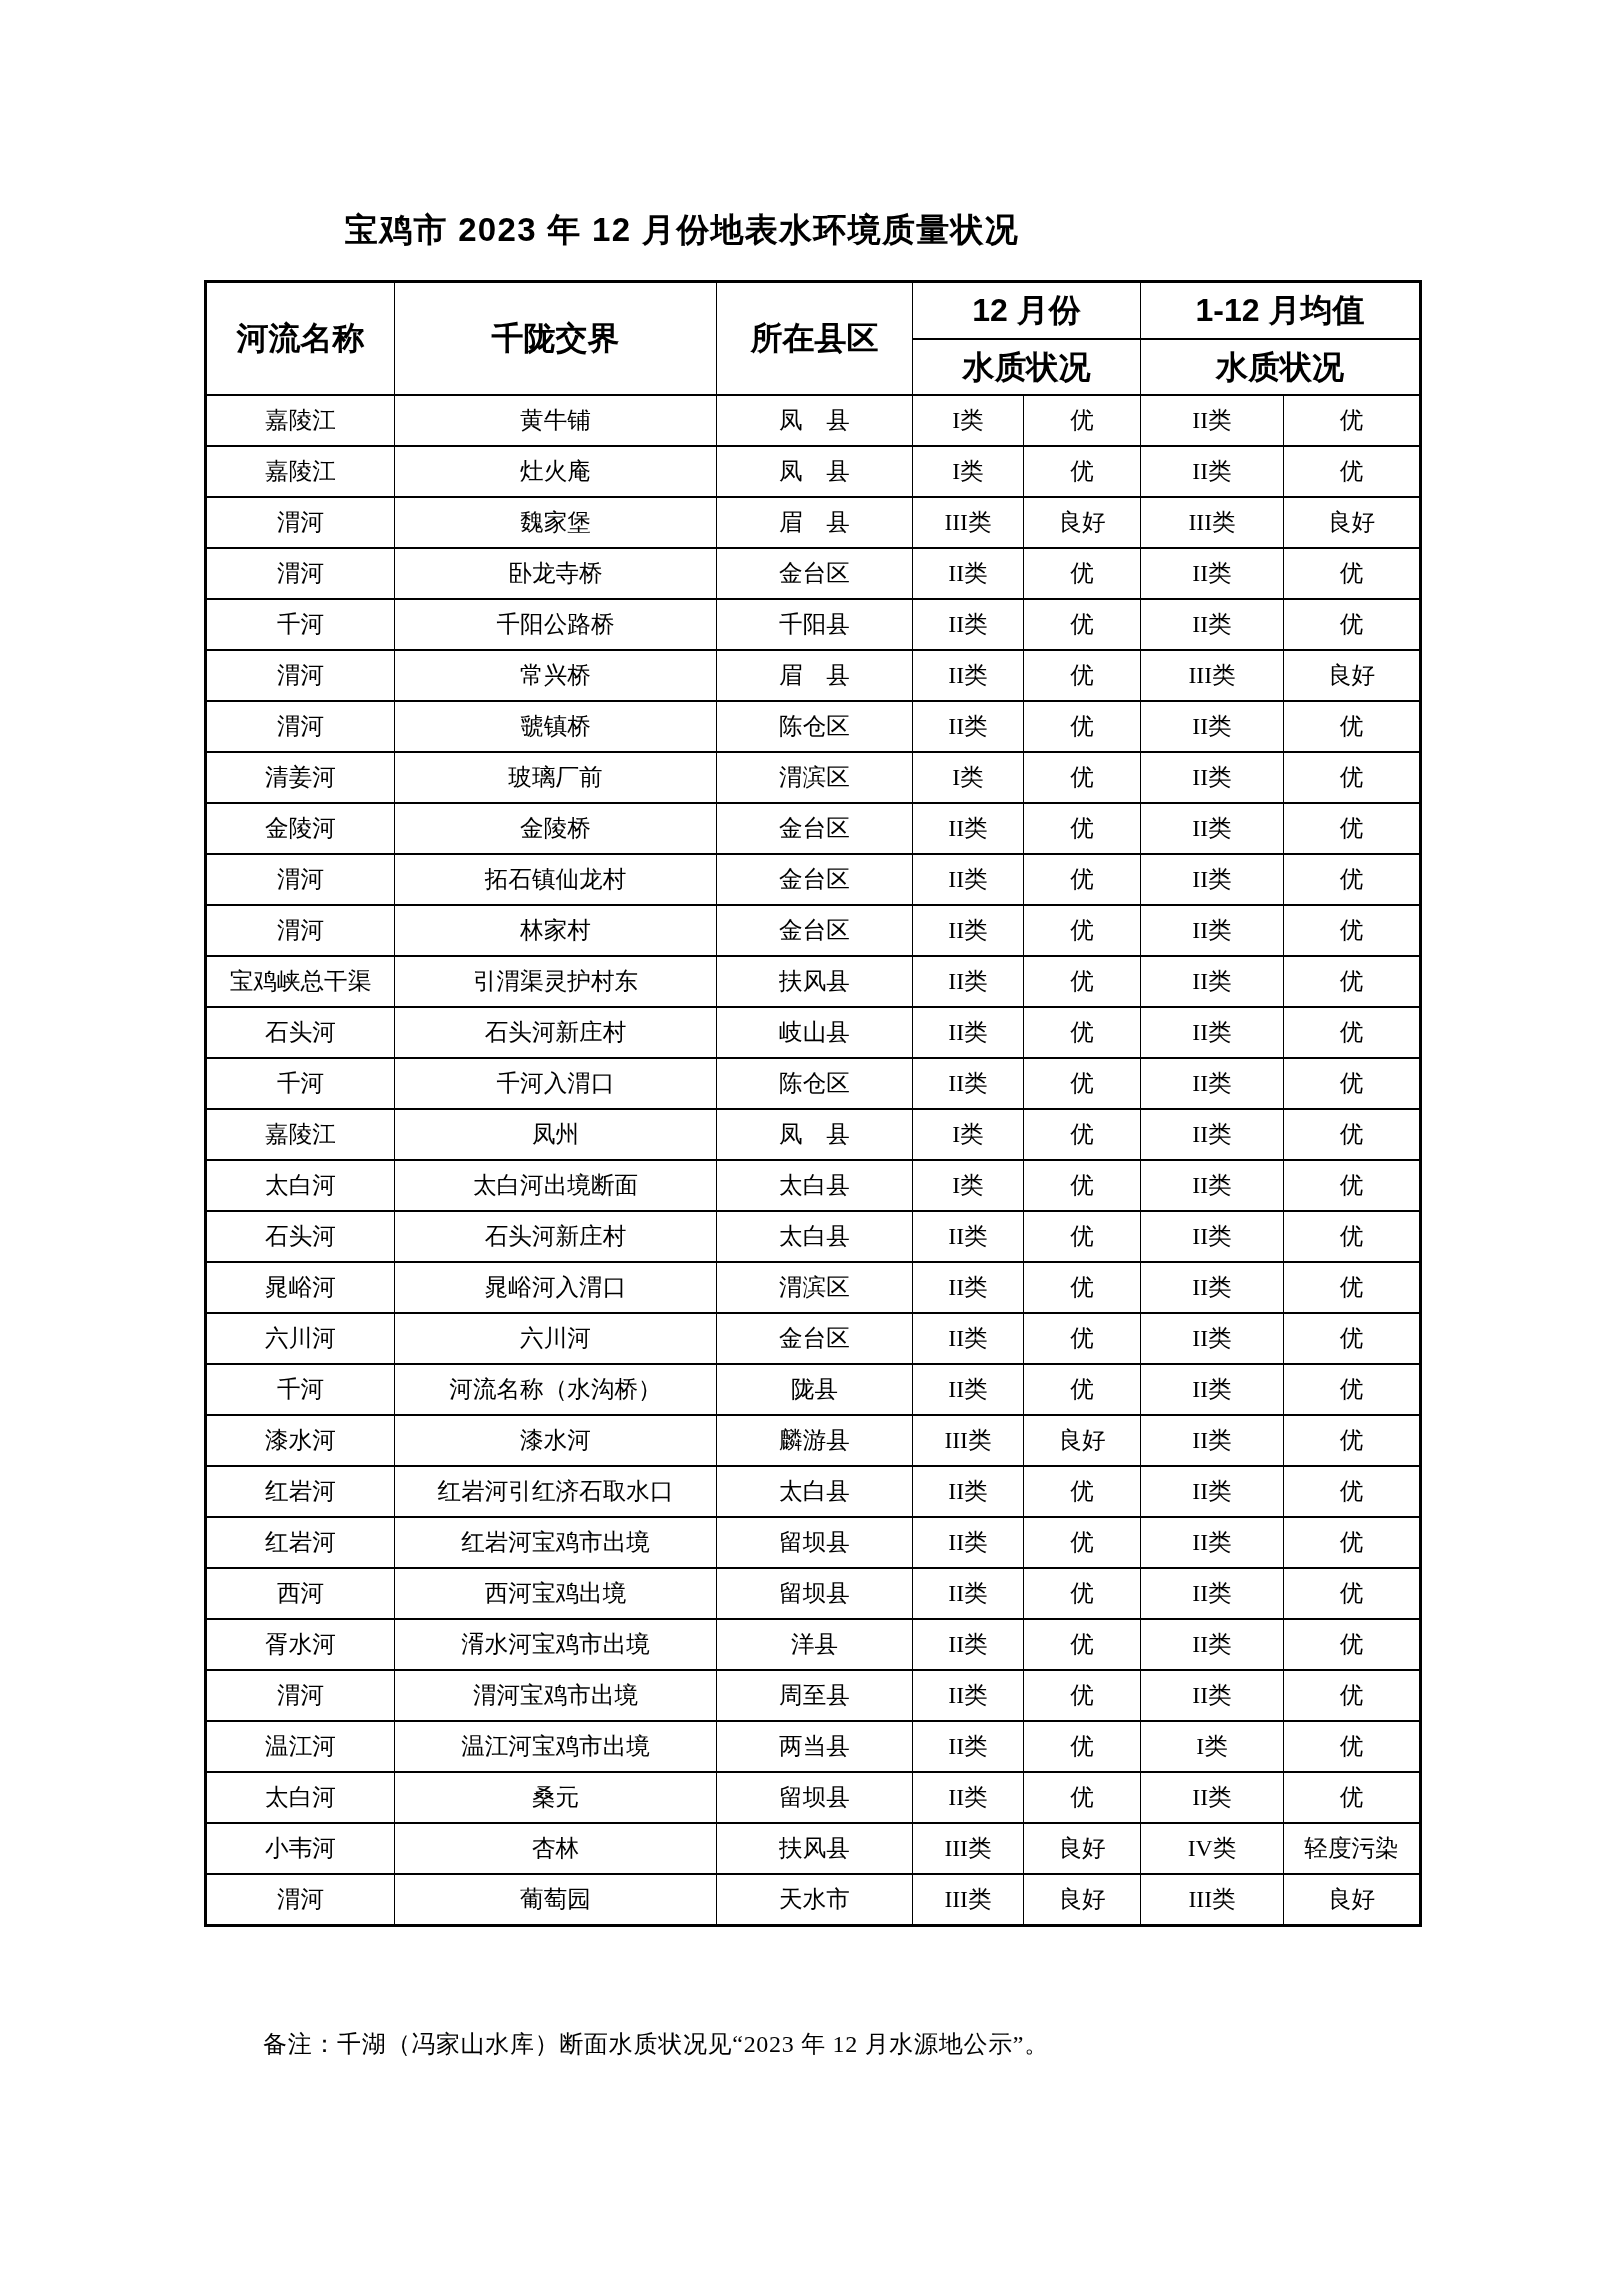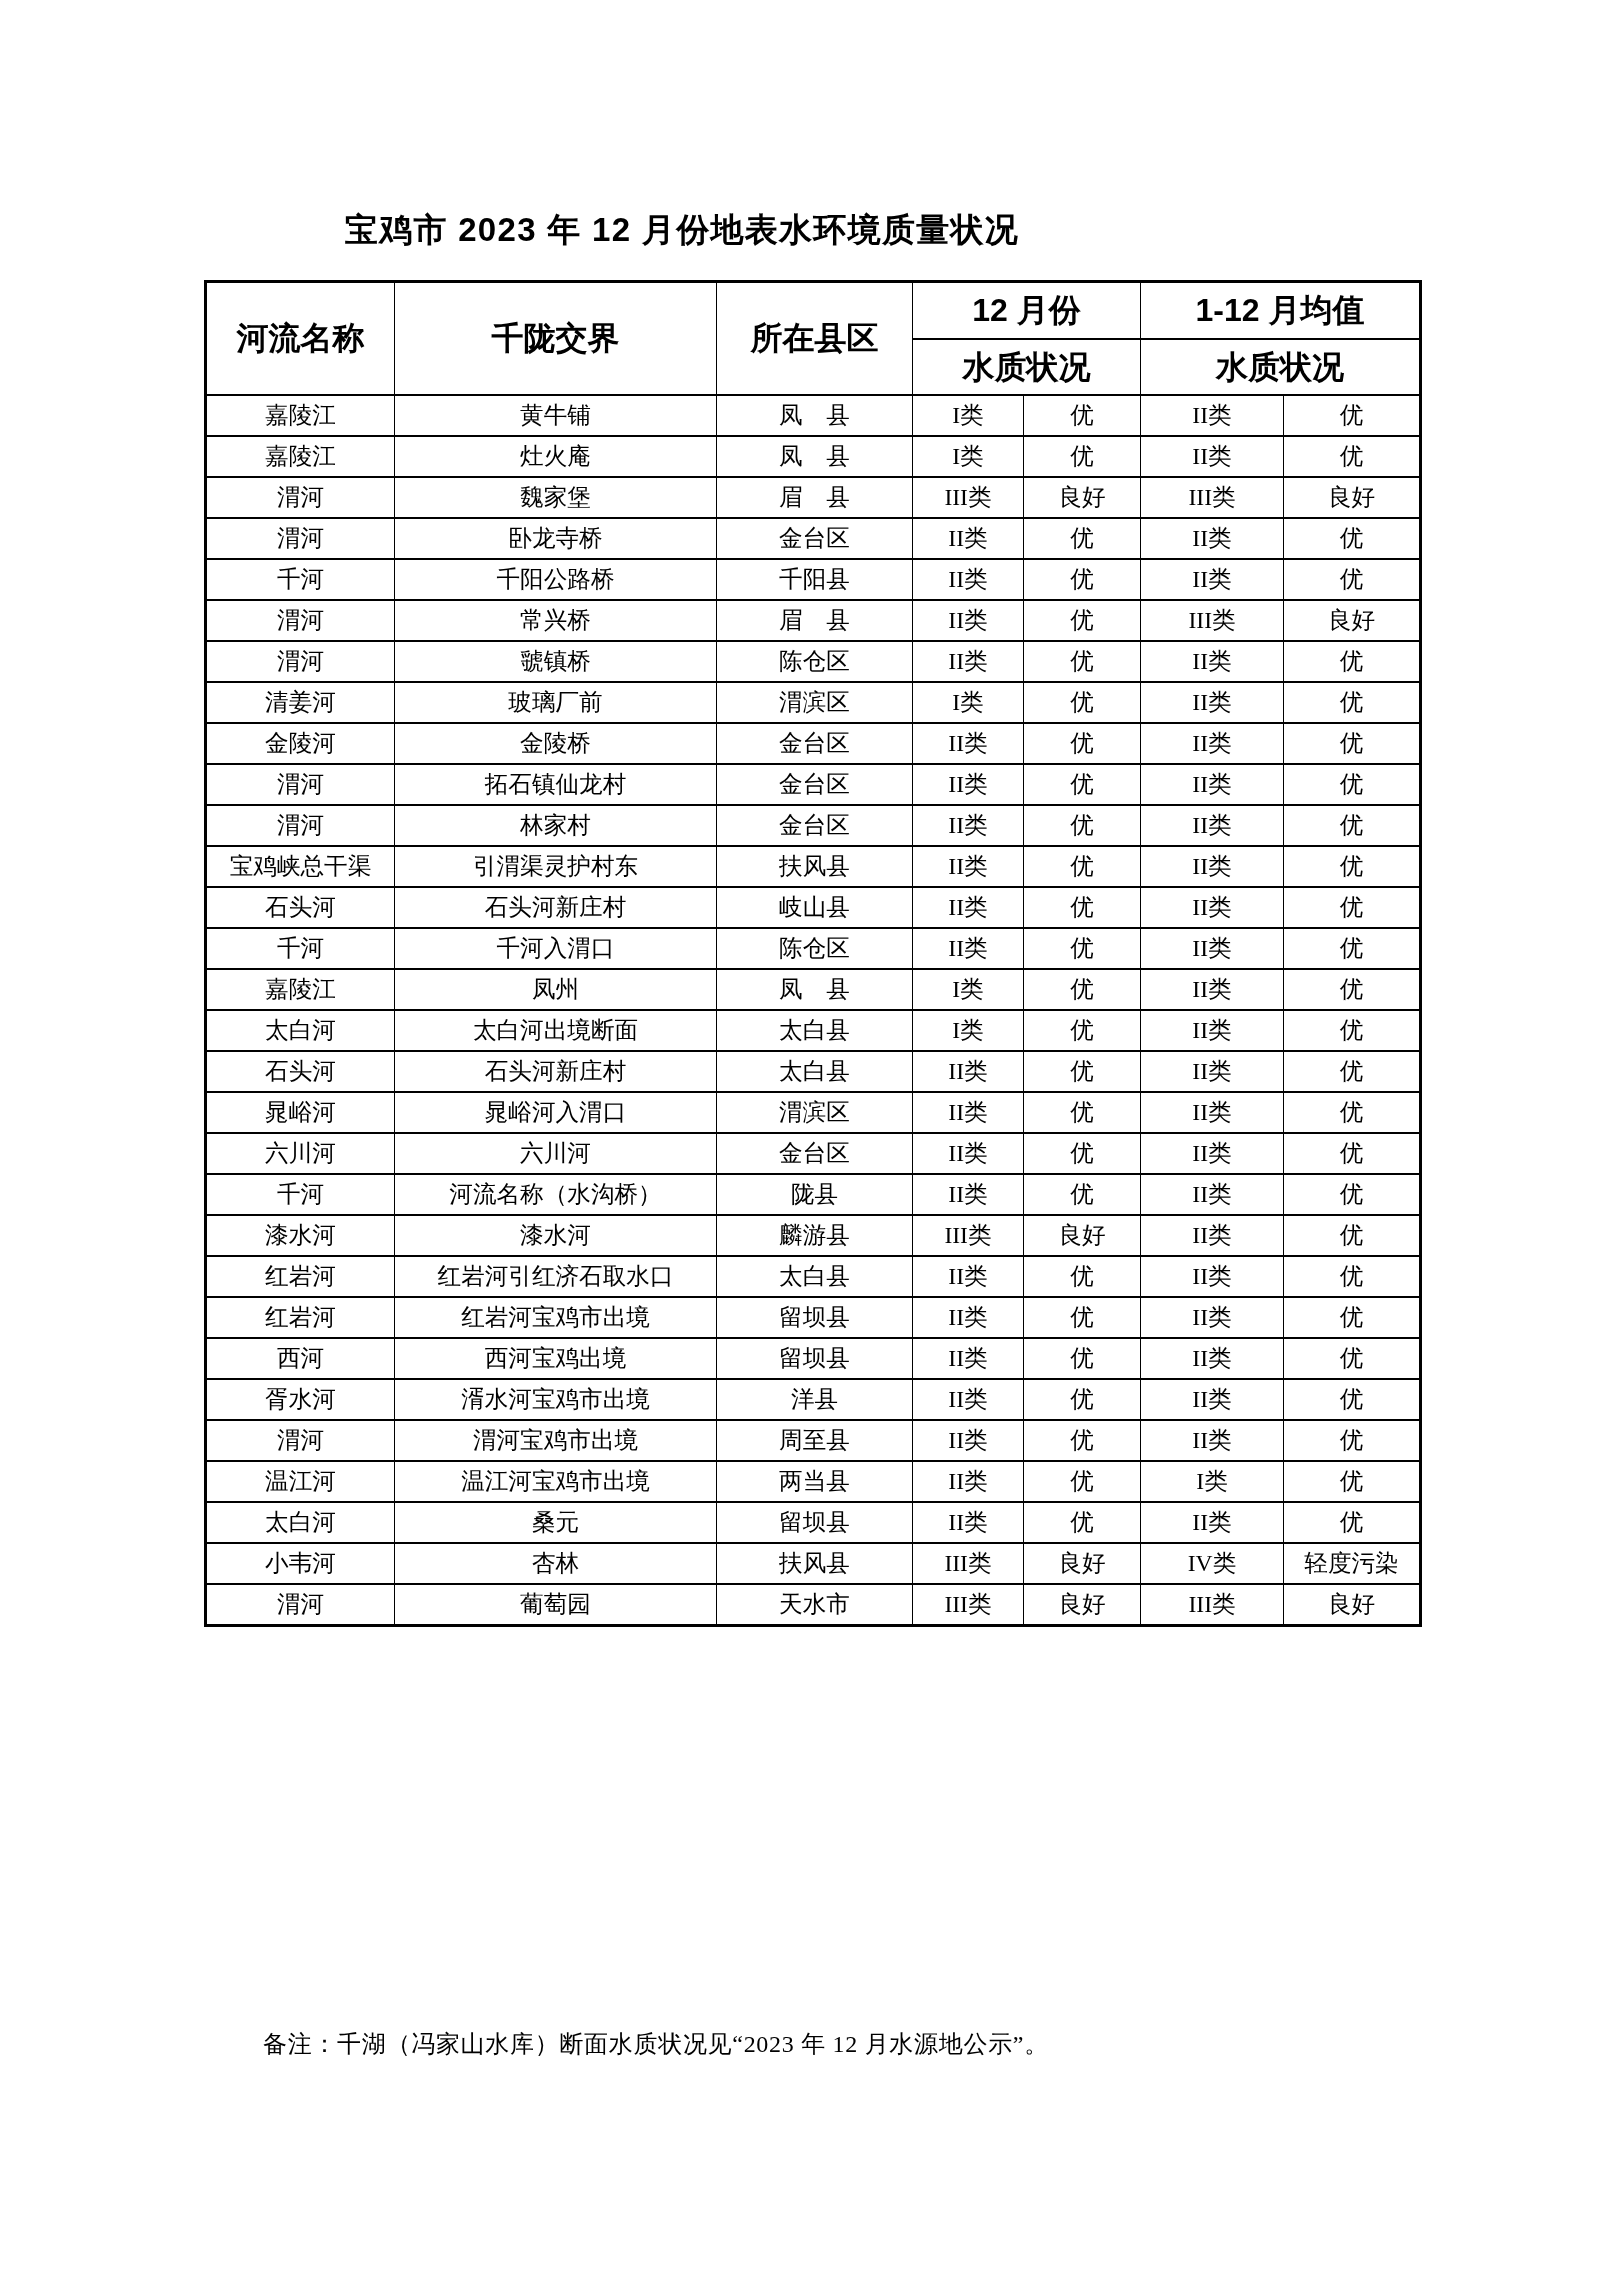--- a/index.html
+++ b/index.html
@@ -44,21 +44,21 @@
     overflow: hidden;
     white-space: nowrap;
   }
   table.water-table th {
     font-family: Liberation Sans, sans-serif;
     font-weight: 700;
     font-size: 32px;
   }
   tr.header-row-1 th { height: 55px; }
   tr.header-row-2 th { height: 54px; }
-  tbody tr { height: 41px; margin-top: 40px; }
+  tbody tr { height: 51px; margin-top: 40px; }
   .footnote {
     position: absolute;
     left: 263px;
     top: 2028px;
     font-size: 24px;
     font-family: "Liberation Serif", "DejaVu Serif", serif;
     letter-spacing: 0.7px;
   }
 </style>
 </head>

